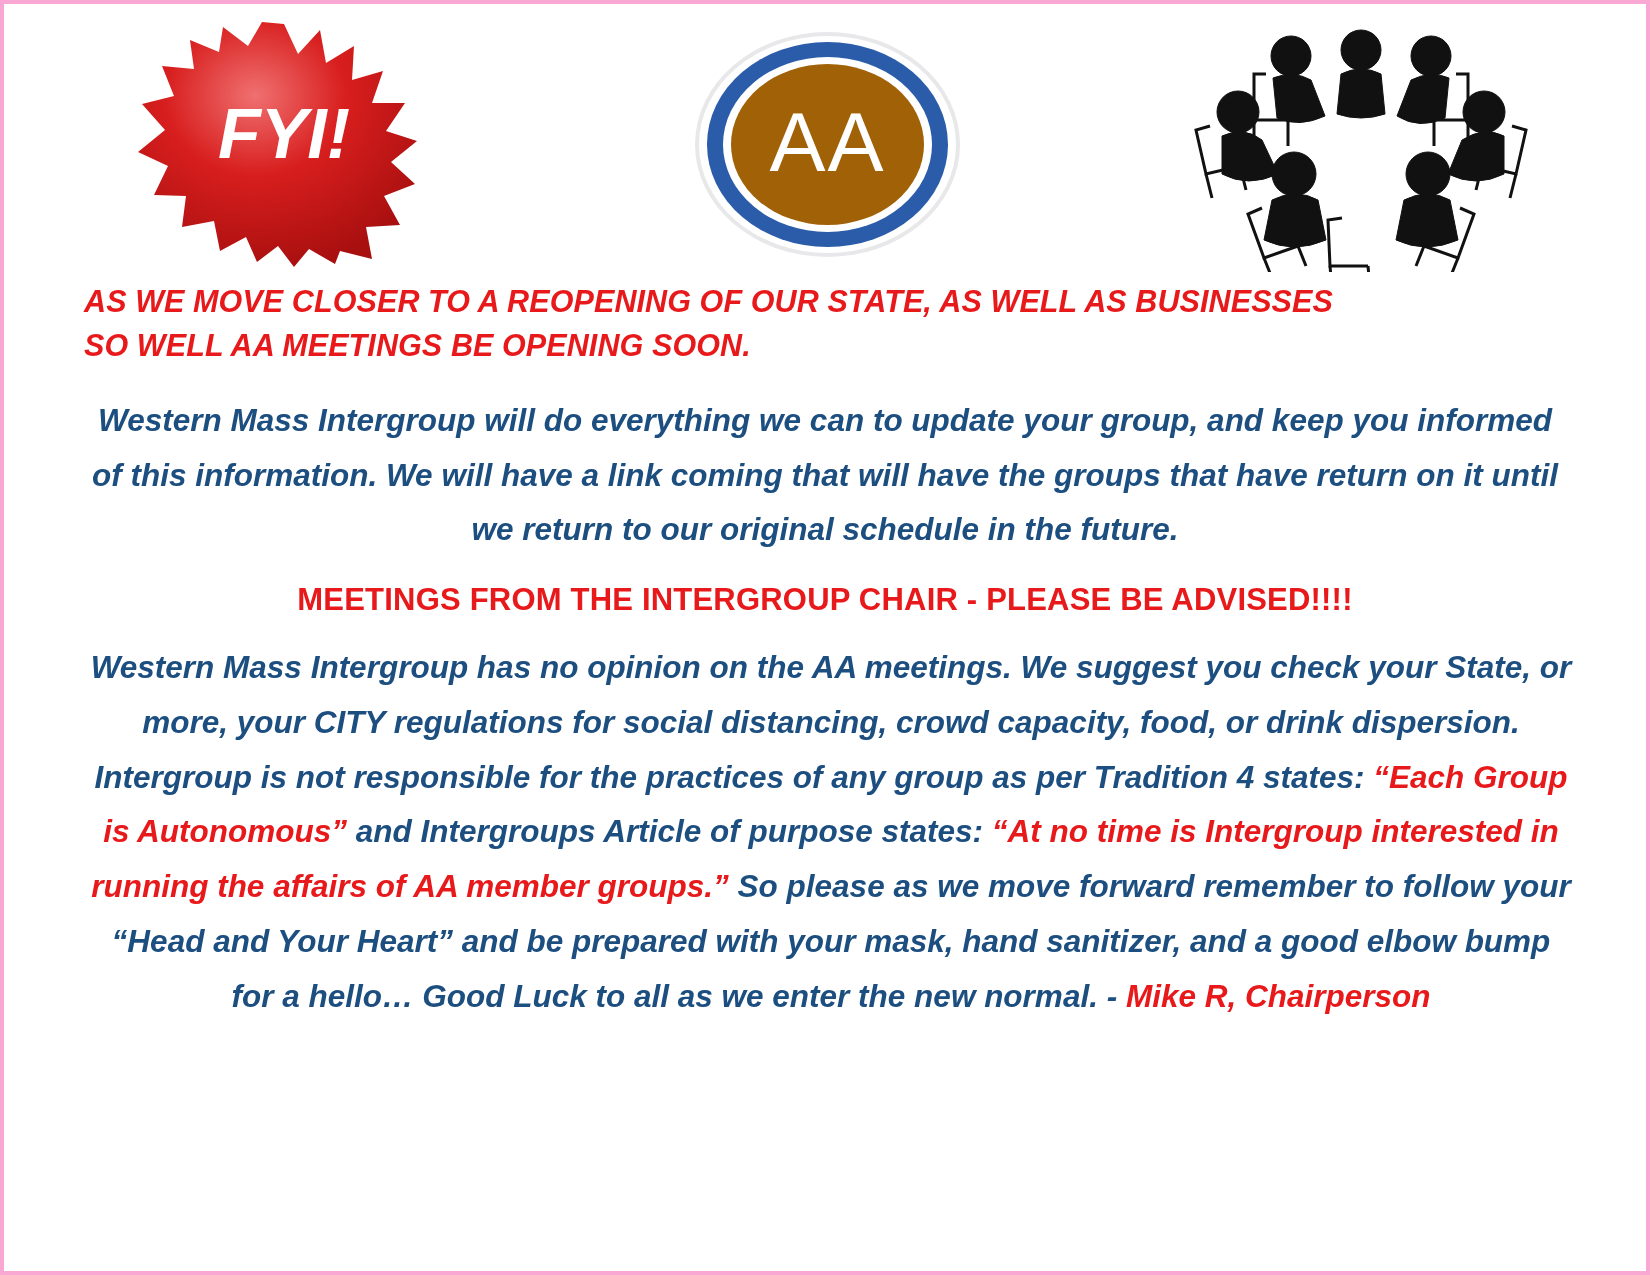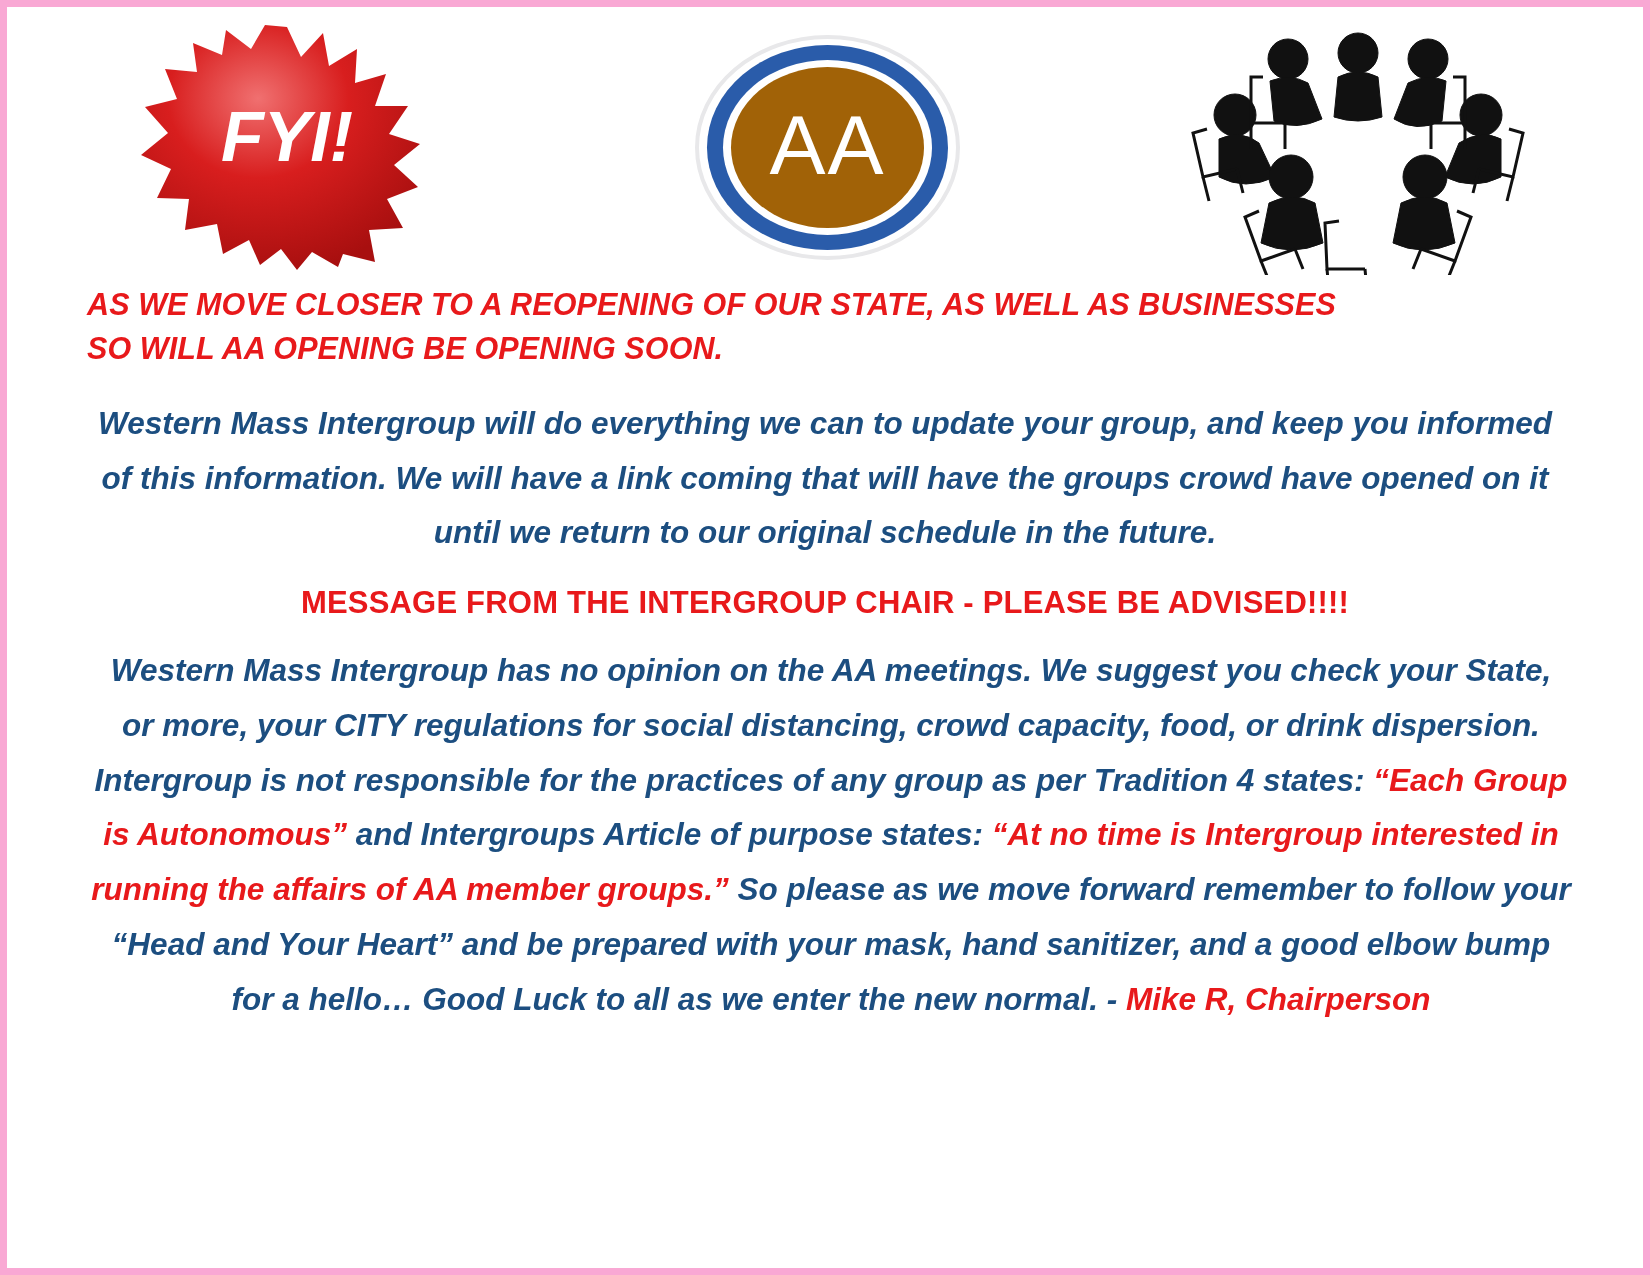--- a/index.html
+++ b/index.html
@@ -12,21 +12,21 @@
     background: #ffffff;
     font-family: "Liberation Sans", sans-serif;
     overflow: hidden;
   }
   .poster {
     position: relative;
     box-sizing: border-box;
     width: 1650px;
     height: 1275px;
     background: #ffffff;
-    border: 7px solid #f9a8d4;
+    border: 4px solid #f9a8d4;
     padding: 0;
   }
   .header-row {
     display: flex;
     align-items: flex-start;
     justify-content: space-between;
     padding: 14px 70px 0 120px;
     height: 275px;
     box-sizing: border-box;
   }
@@ -230,22 +230,22 @@
           <path d="M176 196 l-14 2 l2 46 l38 0"></path>
           <path d="M164 244 l2 22 M202 244 l2 22"></path>
         </g>
       </svg>
     </div>
   </div>
 
   <div class="body-text">
 
     <div class="red-head">AS WE MOVE CLOSER TO A REOPENING OF OUR STATE, AS WELL AS BUSINESSES</div>
-    <div class="red-head">SO WILL AA OPENING BE OPENING SOON.</div>
-
-    <div class="blue-para">Western Mass Intergroup will do everything we can to update your group, and keep you informed of this information. We will have a link coming that will have the groups crowd have opened on it until we return to our original schedule in the future.</div>
-
-    <div class="red-center">MESSAGE FROM THE INTERGROUP CHAIR - PLEASE BE ADVISED!!!!</div>
+    <div class="red-head">SO WELL AA MEETINGS BE OPENING SOON.</div>
+
+    <div class="blue-para">Western Mass Intergroup will do everything we can to update your group, and keep you informed of this information. We will have a link coming that will have the groups that have return on it until we return to our original schedule in the future.</div>
+
+    <div class="red-center">MEETINGS FROM THE INTERGROUP CHAIR - PLEASE BE ADVISED!!!!</div>
 
     <div class="blue-para2"><span>Western Mass Intergroup has no opinion on the AA meetings.  We suggest you check your State, or more, your CITY regulations for social distancing, crowd capacity, food, or drink dispersion.  Intergroup is not responsible for the practices of any group as per Tradition 4 states: </span><span class="red-inline">“Each Group is Autonomous”</span><span> and Intergroups Article of purpose states: </span><span class="red-inline">“At no time is Intergroup interested in running the affairs of AA member groups.”</span><span>  So please as we move forward remember to follow your “Head and Your Heart” and be prepared with your mask, hand sanitizer, and a good elbow bump for a hello… Good Luck to all as we enter the new normal. - </span><span class="red-inline nowrap">Mike R, Chairperson</span></div>
 
   </div>
 </div>
 
 </body></html>

